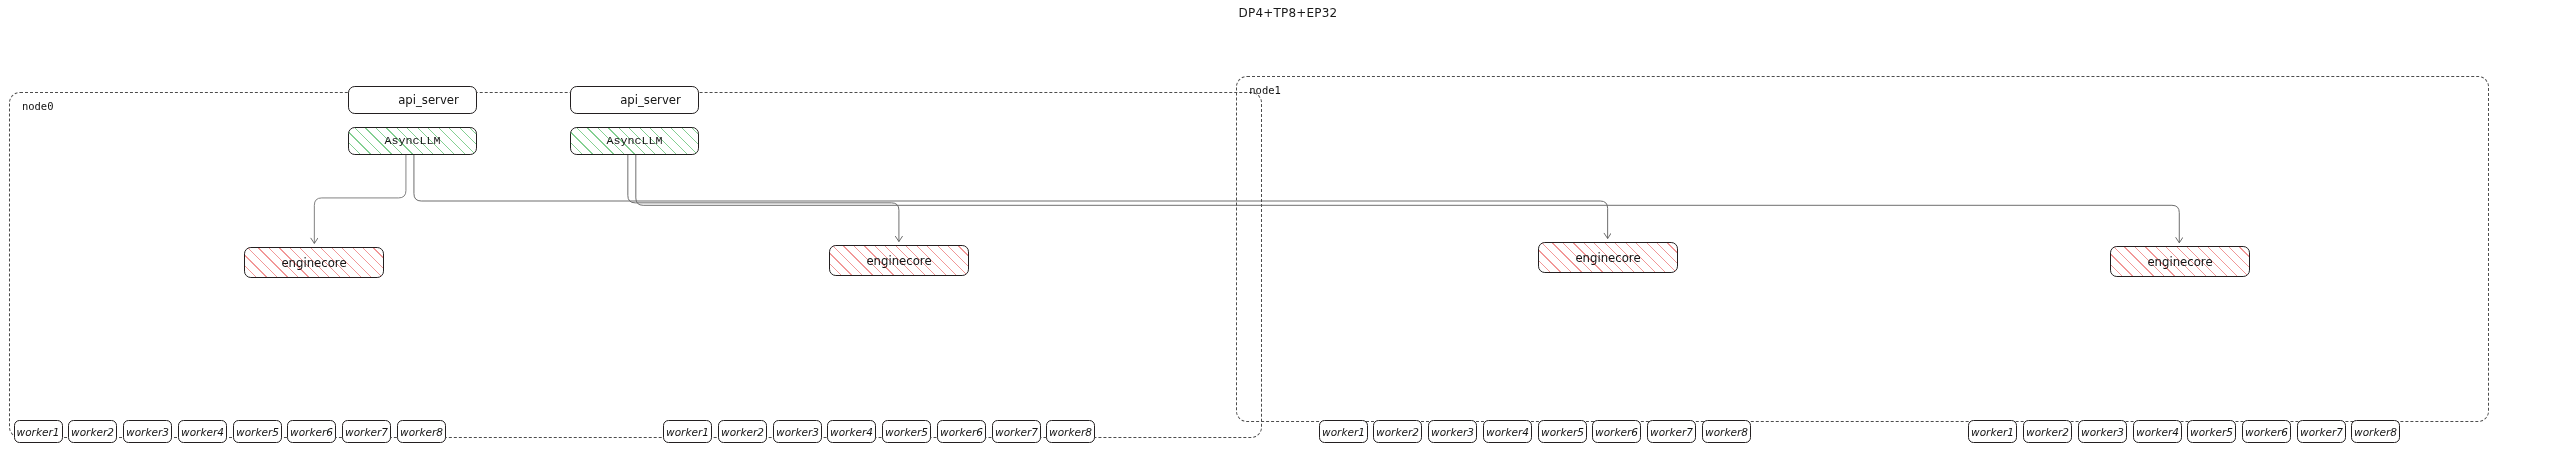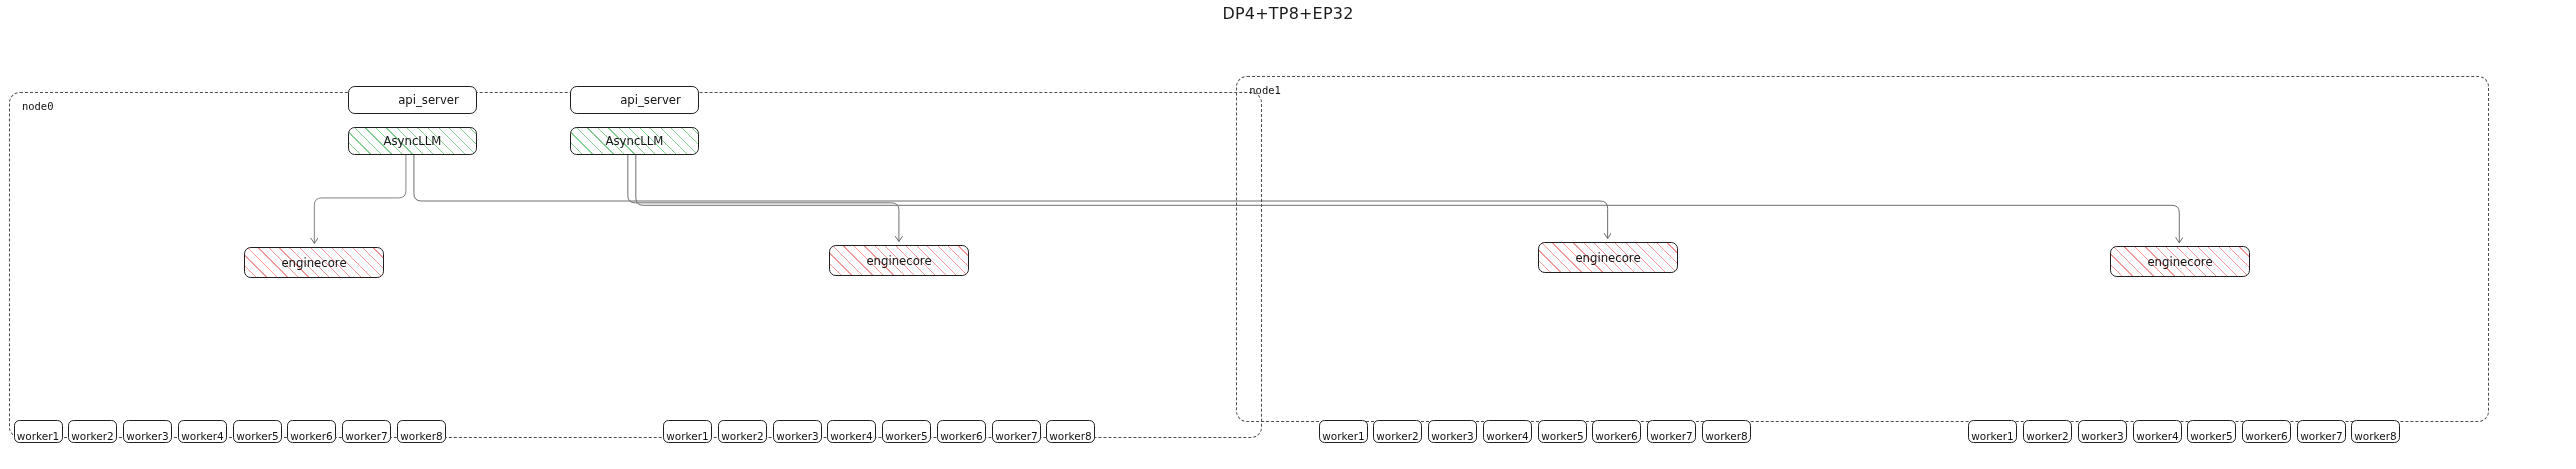--- a/index.html
+++ b/index.html
@@ -19,21 +19,21 @@
     overflow: hidden;
   }
   #title {
     position: absolute;
     top: 0;
     left: 0;
     width: 2576px;
     height: 27px;
     line-height: 27px;
     text-align: center;
-    font-size: 16px;
+    font-size: 12px;
     color: #1a1a1a;
     font-family: "DejaVu Sans", sans-serif;
     letter-spacing: 0.2px;
   }
   .node-cluster {
     position: absolute;
     border: 1.4px dashed #4d4d4d;
     border-radius: 11px;
     background: transparent;
     box-sizing: border-box;
@@ -67,20 +67,21 @@
   .nodebox.async {
     font-size: 11.7px;
     background-color: #ffffff;
     background-image: repeating-linear-gradient(
       45deg,
       rgba(125, 205, 140, 0.95) 0px,
       rgba(125, 205, 140, 0.95) 0.9px,
       rgba(255,255,255,0) 0.9px,
       rgba(255,255,255,0) 7.4px
     );
+    font-family: Liberation Mono, monospace;
   }
   .nodebox.engine {
     font-size: 11.7px;
     background-color: #ffffff;
     background-image: repeating-linear-gradient(
       45deg,
       rgba(240, 140, 140, 0.9) 0px,
       rgba(240, 140, 140, 0.9) 0.9px,
       rgba(255,255,255,0) 0.9px,
       rgba(255,255,255,0) 7.4px
@@ -92,26 +93,27 @@
     background: transparent;
     padding: 0 1.2px;
   }
   .worker {
     position: absolute;
     box-sizing: border-box;
     border: 1.4px solid #231f20;
     border-radius: 5.5px;
     background: #ffffff;
     display: flex;
-    align-items: flex-end;
+    align-items: center;
     justify-content: center;
     font-size: 10.5px;
     color: #141414;
     white-space: nowrap;
     height: 23.4px;
+    font-style: italic;
   }
   #edges {
     position: absolute;
     top: 0;
     left: 0;
     width: 2576px;
     height: 469px;
     pointer-events: none;
   }
 </style>

